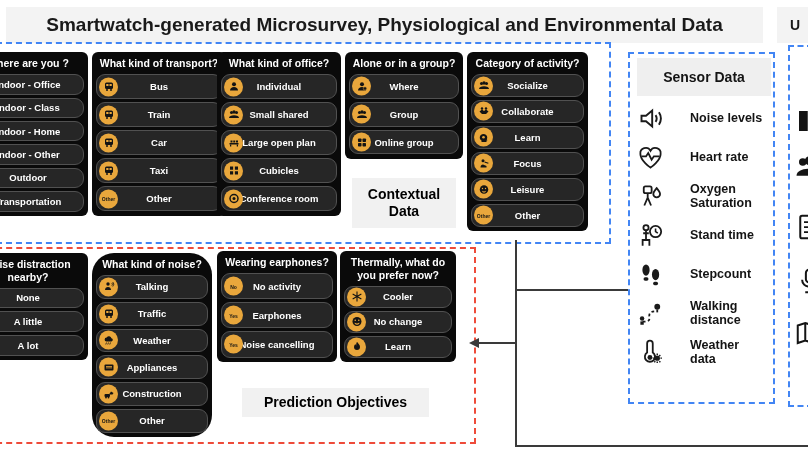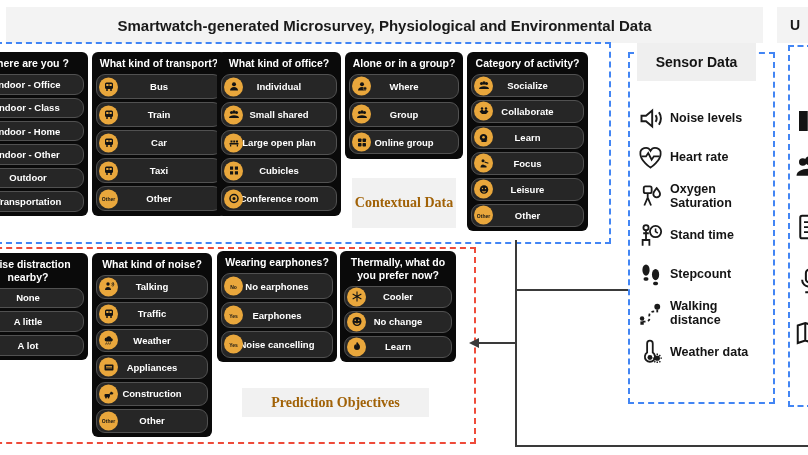--- a/index.html
+++ b/index.html
@@ -1,60 +1,60 @@
 <!DOCTYPE html>
 <html><head>
 <meta charset="utf-8">
 <style>
   html,body{margin:0;padding:0;background:#fff;}
   .canvas{position:relative;width:808px;height:455px;background:#fff;overflow:hidden;
           font-family:"Liberation Sans",sans-serif;}
   
   .title-strip{position:absolute;left:6px;top:7px;width:757px;height:36px;background:#f3f3f3;
                display:flex;align-items:center;justify-content:center;}
-  .title-strip span{font-size:15px;font-weight:bold;color:#1a1a1a;}
+  .title-strip span{font-size:19px;font-weight:bold;color:#1a1a1a;}
   .right-title-strip{position:absolute;left:777px;top:7px;width:31px;height:36px;background:#f3f3f3;
                display:flex;align-items:center;}
   .right-title-strip span{font-size:14px;font-weight:bold;color:#1a1a1a;padding-left:13px;}
   
   .box{position:absolute;border:2px dashed #000;background:transparent;}
   .box.blue{border-color:var(--blue,#4285f4);}
   .box.red{border-color:var(--red,#ee4b3a);}
   #contextual-box{left:-14px;top:42px;width:621px;height:198px;}
   #prediction-box{left:-14px;top:247px;width:486px;height:193px;}
   #sensor-box{left:628px;top:52px;width:143px;height:348px;}
   #right-box{left:788px;top:45px;width:40px;height:358px;}
   
-  .group-label{position:absolute;background:#f1f1f1;color:#a16207;font-weight:bold;
-               display:flex;align-items:center;justify-content:center;text-align:left;line-height:1.25;font-family:Liberation Serif, serif;}
+  .group-label{position:absolute;background:#f1f1f1;color:#000000;font-weight:bold;
+               display:flex;align-items:center;justify-content:center;text-align:center;line-height:1.25;}
   #contextual-label{left:352px;top:178px;width:104px;height:50px;font-size:14px;}
   #prediction-label{left:242px;top:388px;width:187px;height:29px;font-size:14px;}
   
   .panel{position:absolute;background:#0a0a0a;border-radius:6px;padding:3px 4px;box-sizing:border-box;
          display:flex;flex-direction:column;}
   .panel-title{color:#fff;font-weight:bold;font-size:10.5px;line-height:1.2;text-align:center;margin:2px 1px 3px;}
   .options{display:flex;flex-direction:column;flex:1;}
   .option{position:relative;background:#262626;border:1px solid #515151;border-radius:9px;flex:1;
           margin:1.5px 0;display:flex;align-items:center;justify-content:center;
           color:#fff;font-weight:bold;font-size:9.5px;}
   .icon-circle{position:absolute;left:2px;top:50%;transform:translateY(-50%);width:19px;height:19px;
           border-radius:50%;background:var(--orange,#e9a73c);display:flex;align-items:center;
           justify-content:center;color:#141414;flex-shrink:0;}
   .icon-circle svg{width:12px;height:12px;display:block;}
   .icon-circle .word{font-size:5px;font-weight:bold;color:#141414;}
   .cut{fill:var(--orange,#e9a73c);}
   
-  .sensor-header{position:absolute;left:637px;top:43px;width:119px;height:38px;background:#efefef;
+  .sensor-header{position:absolute;left:637px;top:58px;width:134px;height:38px;background:#efefef;
           display:flex;align-items:center;justify-content:center;font-size:14px;font-weight:bold;color:#141414;}
   #sensor-items{position:absolute;left:634px;top:102px;width:134px;display:flex;flex-direction:column;}
   .sensor-item{display:flex;align-items:center;margin-bottom:7px;}
   .sensor-icon{width:32px;height:32px;display:flex;align-items:center;justify-content:center;
           color:#1a1a1a;flex-shrink:0;}
   .sensor-icon svg{width:27px;height:27px;display:block;}
-  .sensor-label{font-size:12.5px;font-weight:bold;color:#141414;margin-left:4px;line-height:1.15;width:82px;}
+  .sensor-label{font-size:12.5px;font-weight:bold;color:#141414;margin-left:24px;line-height:1.15;width:82px;}
   
   .right-icon{position:absolute;left:794px;width:32px;height:34px;color:#141414;}
   .right-icon svg{width:30px;height:30px;}
   
   .line{position:absolute;background:#3a3a3a;}
   #v-line{left:515px;top:240px;width:2px;height:207px;}
   #h-line-sensor{left:516px;top:289px;width:112px;height:2px;}
   #h-line-arrow{left:478px;top:342px;width:38px;height:2px;}
   #bottom-line{left:516px;top:445px;width:292px;height:2px;}
   .arrow-left{position:absolute;left:469px;top:338px;width:0;height:0;
@@ -329,21 +329,21 @@
             <span>None</span>
           </div>
           <div class="option">
             <span>A little</span>
           </div>
           <div class="option">
             <span>A lot</span>
           </div>
         </div>
       </div>
-      <div class="panel" style="left: 92px; top: 253px; width: 120px; height: 184px;">
+      <div class="panel" style="left: 92px; top: 253px; width: 120px; height: 184px; border-radius: 22px;">
         <div class="panel-title">What kind of noise?</div>
         <div class="options">
           <div class="option">
             <span class="icon-circle">
               <svg viewBox="0 0 24 24">
                 <circle cx="10" cy="7" r="3.4" fill="currentColor"></circle>
                 <path d="M4 19c0-3.8 2.7-6 6-6s6 2.2 6 6z" fill="currentColor"></path>
                 <path d="M17.5 5q3 2.5 0 5M19.5 3q4.5 4 0 9" stroke="currentColor" stroke-width="1.6" fill="none"></path>
               </svg>
             </span>
@@ -399,21 +399,21 @@
           </div>
         </div>
       </div>
       <div class="panel" style="left: 217px; top: 251px; width: 120px; height: 111px;">
         <div class="panel-title">Wearing earphones?</div>
         <div class="options">
           <div class="option">
             <span class="icon-circle">
               <span class="word">No</span>
             </span>
-            <span>No earphones</span>
+            <span>No activity</span>
           </div>
           <div class="option">
             <span class="icon-circle">
               <span class="word">Yes</span>
             </span>
             <span>Earphones</span>
           </div>
           <div class="option">
             <span class="icon-circle">
               <span class="word">Yes</span>

